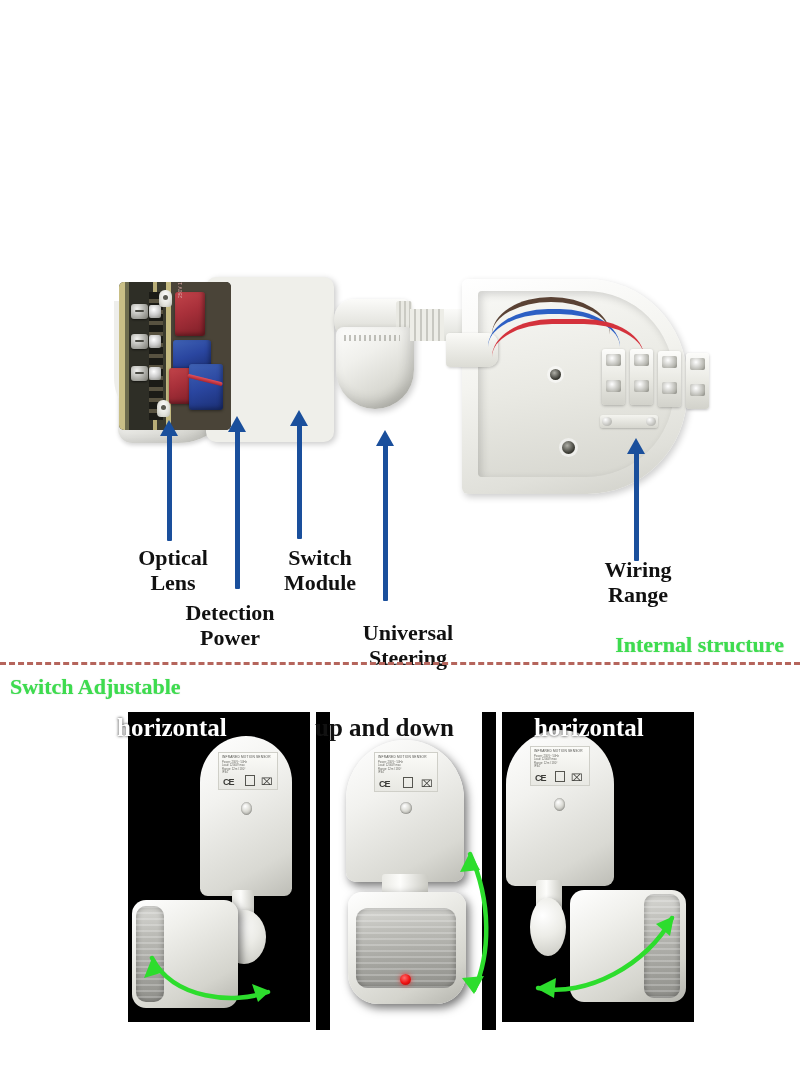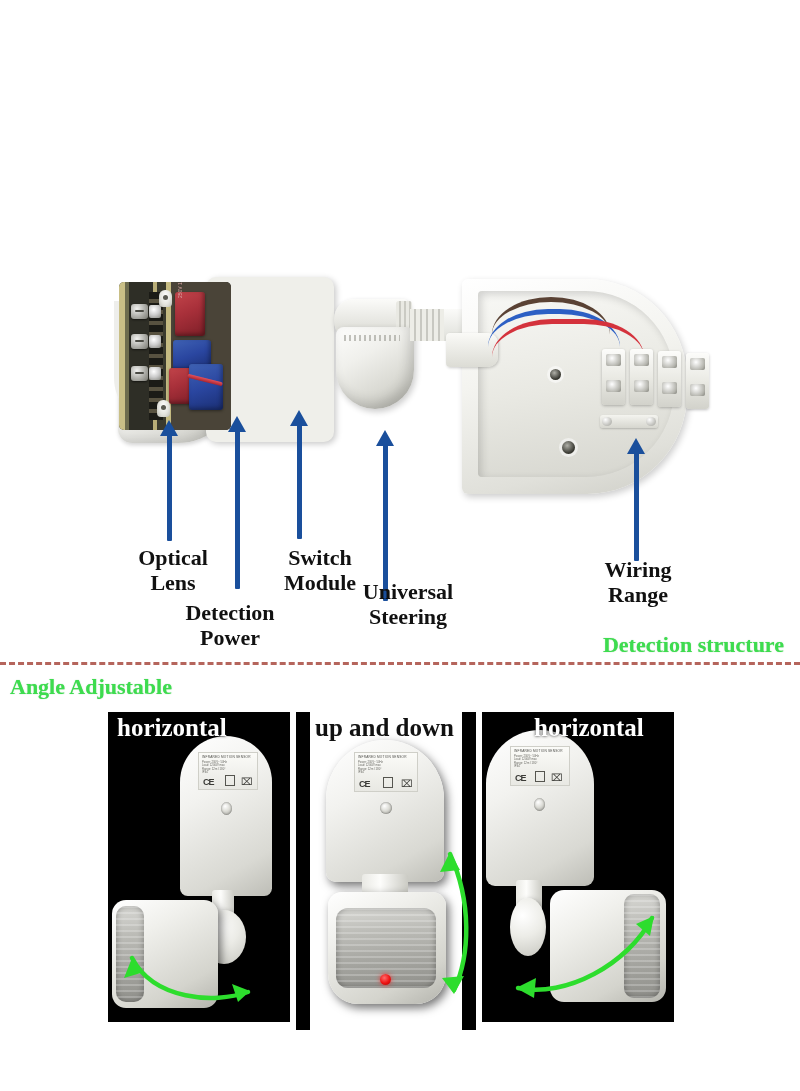--- a/index.html
+++ b/index.html
@@ -304,20 +304,21 @@
     width:800px; height:0;
     border-top: 3px dashed #b5655c;
   }
 
   
   .panel {
     position:absolute;
     top:712px;
     background:#000000;
     overflow:hidden;
+    margin-left:20px;
   }
   #panel-1 { left:108px; width:182px; height:310px; }
   #panel-2 { left:296px; width:180px; height:318px; background:#ffffff; }
   #panel-3 { left:482px; width:192px; height:310px; }
 
   .panel-caption {
     position:absolute;
     top:714px;
     font-family:"Liberation Serif", serif;
     font-weight:bold;
@@ -513,31 +514,31 @@
 
 <div class="callout" style="left:118px; top:545px; width:110px;">Optical
 Lens</div>
 
 <div class="callout" style="left:160px; top:600px; width:140px;">Detection
 Power</div>
 
 <div class="callout" style="left:240px; top:545px; width:120px;margin-left:20px;">Switch
 Module</div>
 
-<div class="callout" style="left:338px; top:579px; width:140px;">Universal
+<div class="callout" style="left:338px; top:620px; width:140px;">Universal
 Steering</div>
 
 <div class="callout" style="left:578px; top:557px; width:120px;">Wiring
 Range</div>
 
-<div class="green-title" id="title-internal">Detection structure</div>
+<div class="green-title" id="title-internal">Internal structure</div>
 
 <div id="divider"></div>
 
-<div class="green-title" id="title-angle">Angle Adjustable</div>
+<div class="green-title" id="title-angle">Switch Adjustable</div>
 
 <div class="panel" id="panel-1">
   <div class="dev-back" style="left:72px; top:24px; width:92px; height:160px;"></div>
   <div class="dev-label" style="left:90px; top:40px; width:58px; height:36px;">
     <span class="lab-title">INFRARED MOTION SENSOR</span>
     <span class="lab-rows">Power: 230V~ 50Hz
 Load: 1200W max
 Range: 12m / 180°
 IP44</span>
     <span class="lab-ce">CE</span>

